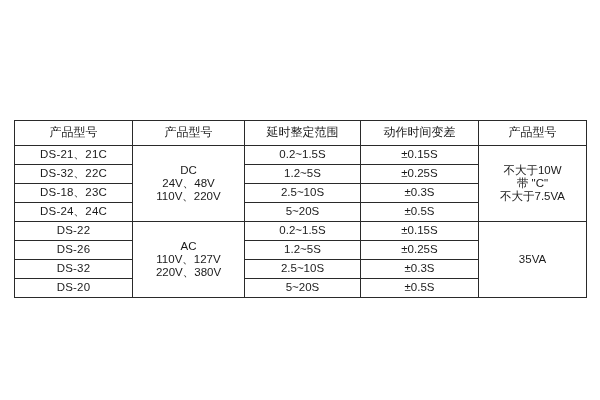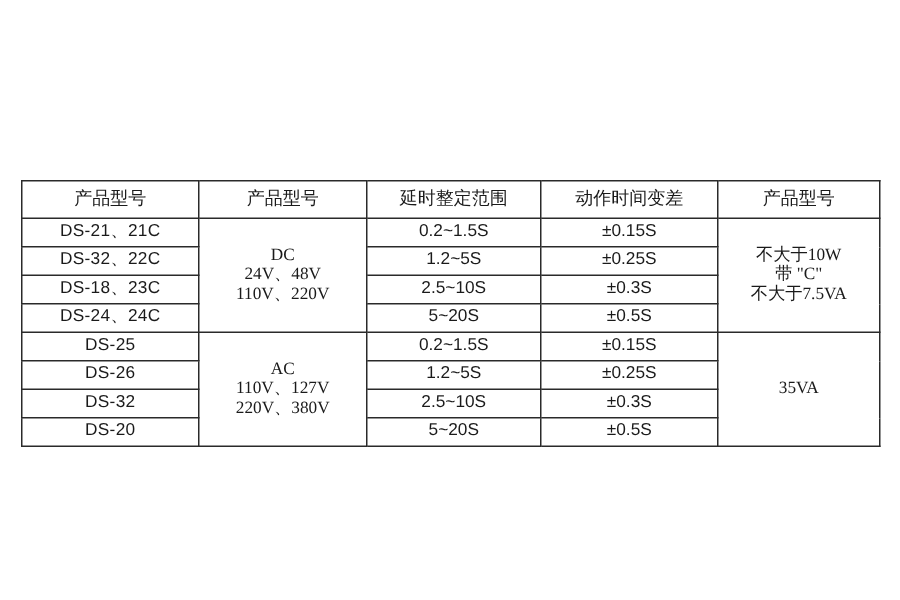--- a/index.html
+++ b/index.html
@@ -56,21 +56,20 @@
   .col-power   { width: 108px; }
 
   td.model-cell {
     font-size: 11.5px;
     letter-spacing: 0.2px;
     margin-left: 41px;
   }
   td.merged {
     font-size: 12px;
     line-height: 1.45;
-    font-family: Liberation Serif, serif;
   }
   td.merged .line {
     display: block;
     white-space: nowrap;
   }
 </style>
 </head>
 <body>
 
 <div class="sheet">
@@ -119,21 +118,21 @@
           <td>2.5~10S</td>
           <td>±0.3S</td>
         </tr>
         <tr>
           <td class="model-cell">DS-24、24C</td>
           <td>5~20S</td>
           <td>±0.5S</td>
         </tr>
 
         <tr>
-          <td class="model-cell">DS-25</td>
+          <td class="model-cell">DS-22</td>
           <td class="merged" rowspan="4">
             <span class="line">AC</span>
             <span class="line">110V、127V</span>
             <span class="line">220V、380V</span>
           </td>
           <td>0.2~1.5S</td>
           <td>±0.15S</td>
           <td class="merged" rowspan="4">
             <span class="line">35VA</span>
           </td>

